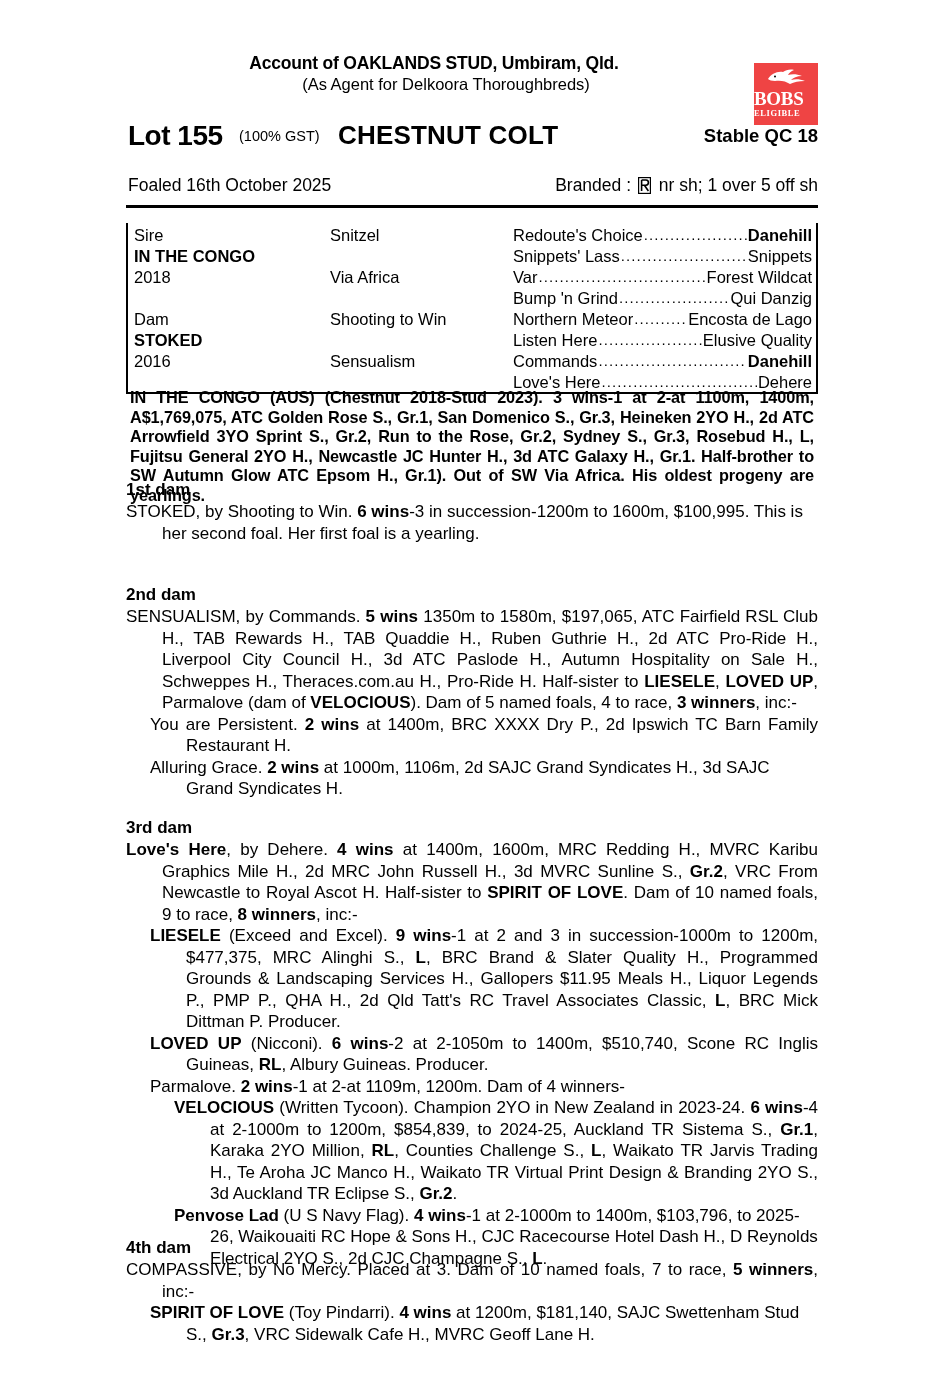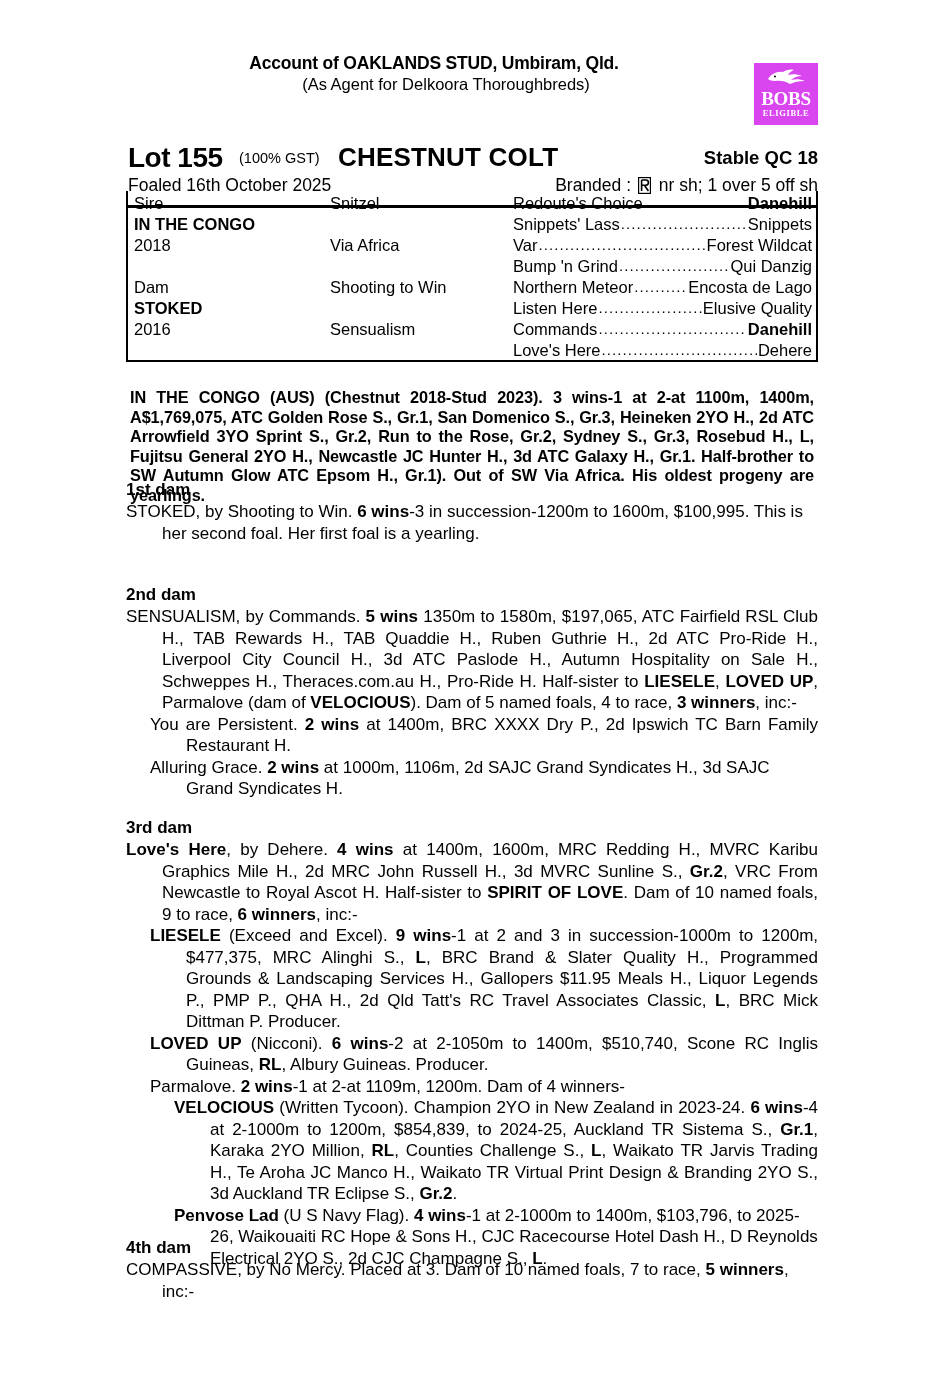--- a/index.html
+++ b/index.html
@@ -28,23 +28,23 @@
     left: 128px;
     top: 52px;
     width: 690px;
   }
   .bobs-logo {
     position: absolute;
     left: 754px;
     top: 63px;
     width: 64px;
     height: 62px;
-    background: #d946ef;
+    background: #ef4444;
     color: #ffffff;
-    text-align: center;
+    text-align: left;
     overflow: hidden;
   }
   .bobs-horse {
     display: block;
     margin: 5px auto 0 auto;
     width: 44px;
     height: 20px;
   }
   .bobs-word {
     font-family: "Liberation Serif", serif;
@@ -74,21 +74,21 @@
     text-align: center;
     font-size: 16.5px;
     font-weight: normal;
     line-height: 21px;
     padding-right: 54px;
   }
 
   .lot-row {
     position: absolute;
     left: 128px;
-    top: 144px;
+    top: 122px;
     width: 690px;
     height: 32px;
   }
   .lot-no {
     position: absolute;
     left: 0;
     top: -2px;
     font-size: 28px;
     font-weight: bold;
     letter-spacing: -0.5px;
@@ -151,21 +151,21 @@
     top: 205px;
     width: 692px;
     height: 3px;
     background: #000000;
   }
 
   
   .ped {
     position: absolute;
     left: 126px;
-    top: 191px;
+    top: 223px;
     width: 692px;
     border: 2px solid #000;
     border-top: none;
     box-sizing: border-box;
     height: 171px;
   }
   .ped-inner {
     position: relative;
     width: 100%;
     height: 100%;
@@ -368,26 +368,27 @@
         <p class="p hang1">STOKED, by Shooting to Win. <b>6 wins</b>-3 in succession-1200m to 1600m, $100,995. This is her second foal. Her first foal is a yearling.</p>
       </div>
       <div class="section" style="top: 585px;">
         <div class="dam-head">2nd dam</div>
         <p class="p hang1">SENSUALISM, by Commands. <b>5 wins</b> 1350m to 1580m, $197,065, ATC Fairfield RSL Club H., TAB Rewards H., TAB Quaddie H., Ruben Guthrie H., 2d ATC Pro-Ride H., Liverpool City Council H., 3d ATC Paslode H., Autumn Hospitality on Sale H., Schweppes H., Theraces.com.au H., Pro-Ride H. Half-sister to <b>LIESELE</b>, <b>LOVED UP</b>, Parmalove (dam of <b>VELOCIOUS</b>). Dam of 5 named foals, 4 to race, <b>3 winners</b>, inc:-</p>
         <p class="p hang2">You are Persistent. <b>2 wins</b> at 1400m, BRC XXXX Dry P., 2d Ipswich TC Barn Family Restaurant H.</p>
         <p class="p hang2">Alluring Grace. <b>2 wins</b> at 1000m, 1106m, 2d SAJC Grand Syndicates H., 3d SAJC Grand Syndicates H.</p>
       </div>
       <div class="section" style="top: 818px;">
         <div class="dam-head">3rd dam</div>
-        <p class="p hang1"><b>Love's Here</b>, by Dehere. <b>4 wins</b> at 1400m, 1600m, MRC Redding H., MVRC Karibu Graphics Mile H., 2d MRC John Russell H., 3d MVRC Sunline S., <b>Gr.2</b>, VRC From Newcastle to Royal Ascot H. Half-sister to <b>SPIRIT OF LOVE</b>. Dam of 10 named foals, 9 to race, <b>6 winners</b>, inc:-</p>
+        <p class="p hang1"><b>Love's Here</b>, by Dehere. <b>4 wins</b> at 1400m, 1600m, MRC Redding H., MVRC Karibu Graphics Mile H., 2d MRC John Russell H., 3d MVRC Sunline S., <b>Gr.2</b>, VRC From Newcastle to Royal Ascot H. Half-sister to <b>SPIRIT OF LOVE</b>. Dam of 10 named foals, 9 to race, <b>8 winners</b>, inc:-</p>
         <p class="p hang2"><b>LIESELE</b> (Exceed and Excel). <b>9 wins</b>-1 at 2 and 3 in succession-1000m to 1200m, $477,375, MRC Alinghi S., <b>L</b>, BRC Brand &amp; Slater Quality H., Programmed Grounds &amp; Landscaping Services H., Gallopers $11.95 Meals H., Liquor Legends P., PMP P., QHA H., 2d Qld Tatt's RC Travel Associates Classic, <b>L</b>, BRC Mick Dittman P. Producer.</p>
         <p class="p hang2"><b>LOVED UP</b> (Nicconi). <b>6 wins</b>-2 at 2-1050m to 1400m, $510,740, Scone RC Inglis Guineas, <b>RL</b>, Albury Guineas. Producer.</p>
         <p class="p hang2">Parmalove. <b>2 wins</b>-1 at 2-at 1109m, 1200m. Dam of 4 winners-</p>
         <p class="p hang3"><b>VELOCIOUS</b> (Written Tycoon). Champion 2YO in New Zealand in 2023-24. <b>6 wins</b>-4 at 2-1000m to 1200m, $854,839, to 2024-25, Auckland TR Sistema S., <b>Gr.1</b>, Karaka 2YO Million, <b>RL</b>, Counties Challenge S., <b>L</b>, Waikato TR Jarvis Trading H., Te Aroha JC Manco H., Waikato TR Virtual Print Design &amp; Branding 2YO S., 3d Auckland TR Eclipse S., <b>Gr.2</b>.</p>
         <p class="p hang3"><b>Penvose Lad</b> (U S Navy Flag). <b>4 wins</b>-1 at 2-1000m to 1400m, $103,796, to 2025-26, Waikouaiti RC Hope &amp; Sons H., CJC Racecourse Hotel Dash H., D Reynolds Electrical 2YO S., 2d CJC Champagne S., <b>L</b>.</p>
       </div>
       <div class="section" style="top: 1238px;">
         <div class="dam-head">4th dam</div>
         <p class="p hang1">COMPASSIVE, by No Mercy. Placed at 3. Dam of 10 named foals, 7 to race, <b>5 winners</b>, inc:-</p>
+        <p class="p hang2"><b>SPIRIT OF LOVE</b> (Toy Pindarri). <b>4 wins</b> at 1200m, $181,140, SAJC Swettenham Stud S., <b>Gr.3</b>, VRC Sidewalk Cafe H., MVRC Geoff Lane H.</p>
       </div>
     </div>
 
 </div>
 
 </body></html>

